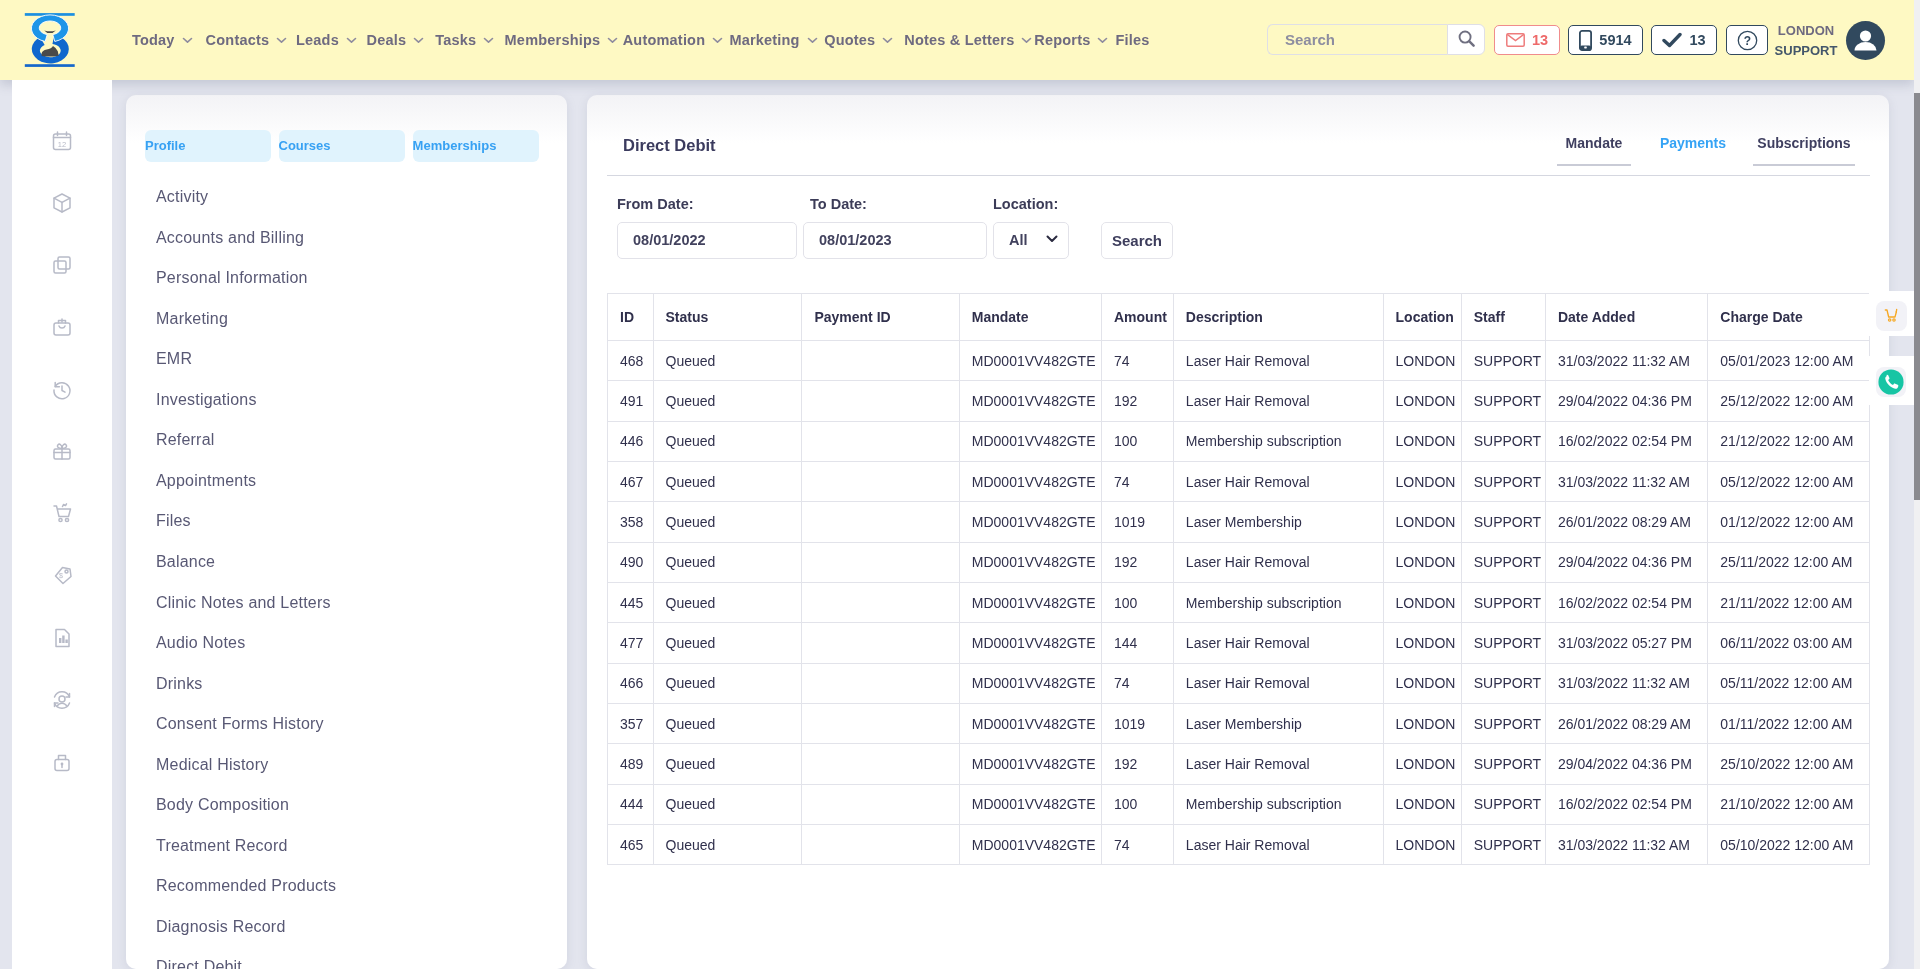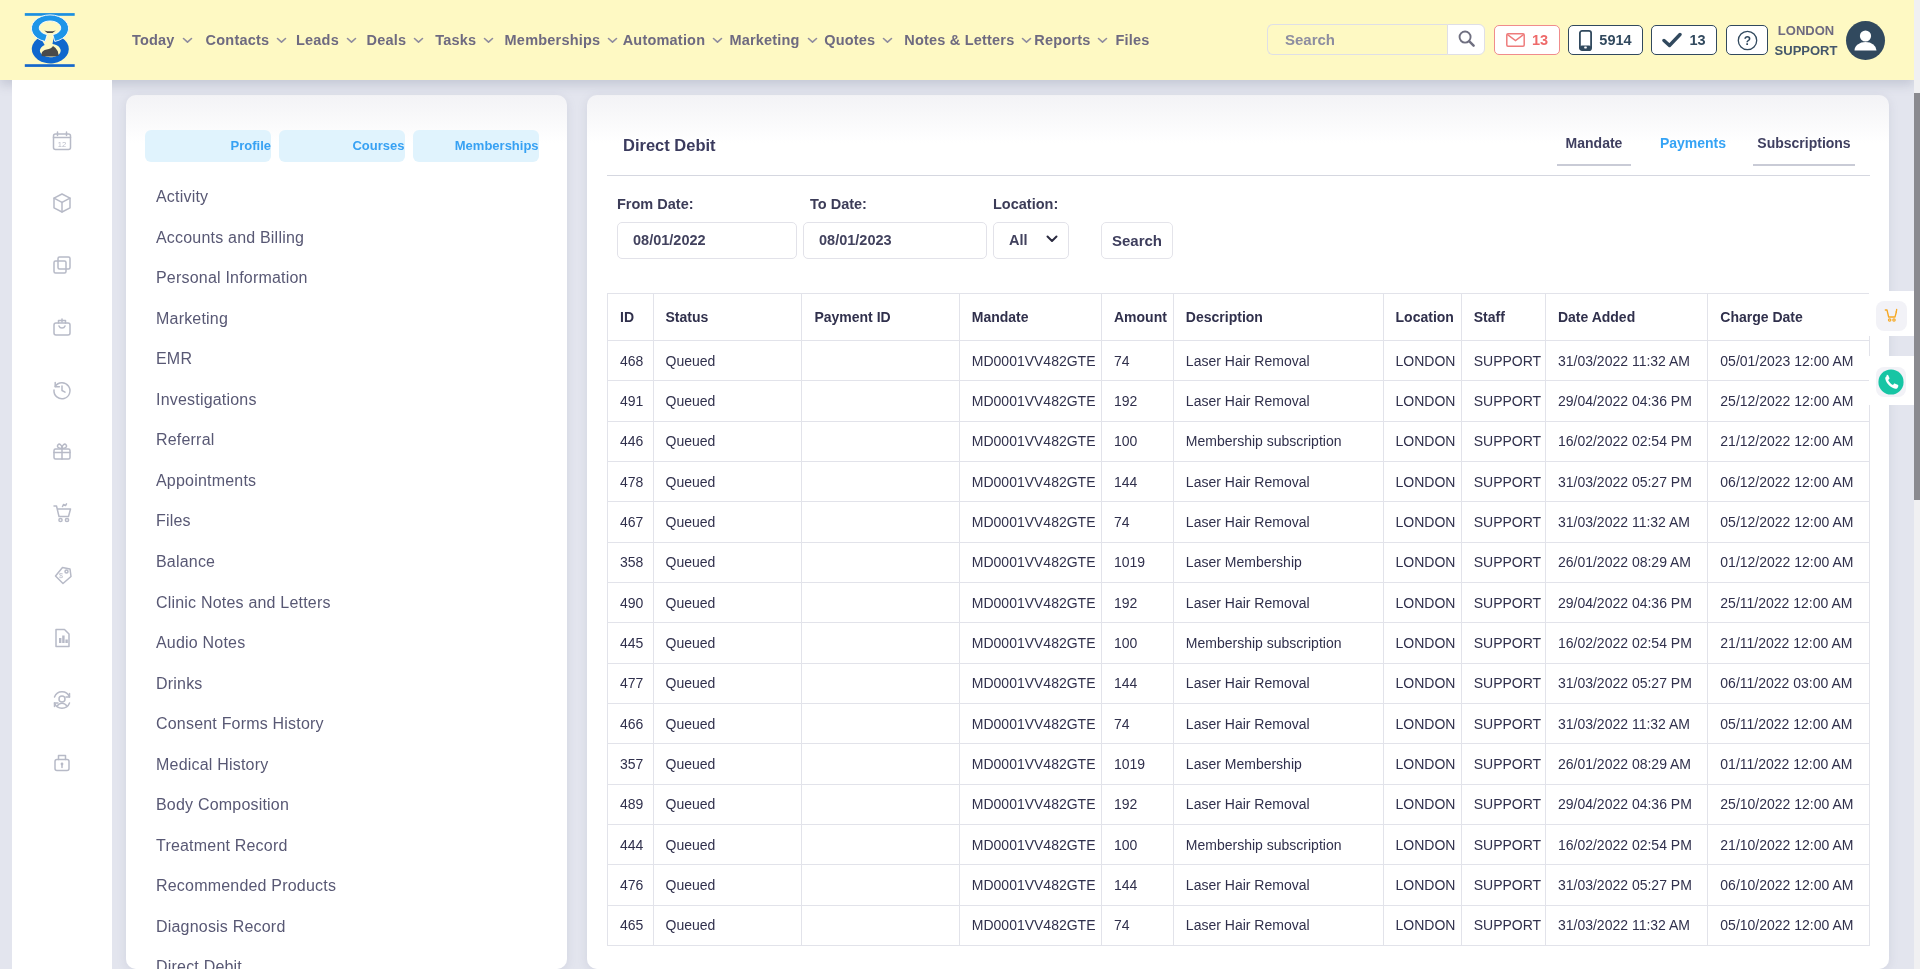--- a/index.html
+++ b/index.html
@@ -16,21 +16,21 @@
 #btn-check{left:1651px;width:66px;border:1.5px solid #31495e;color:#31495e}
 #btn-help{left:1726px;width:42px;border:1.5px solid #31495e;color:#31495e}
 #uname{position:absolute;left:1772px;top:21px;width:68px;text-align:center;font-size:13px;font-weight:bold;line-height:19.5px}
 #uname .l1{color:#6e6a80}#uname .l2{color:#44576b}
 #avatar{position:absolute;left:1846px;top:21px;width:39px;height:39px;border-radius:50%;background:#31495e}
 #sidebar{position:absolute;left:12px;top:80px;width:100px;height:889px;background:#fff;z-index:22}
 .sic{position:absolute;left:38px}
 .card{position:absolute;top:95px;background:linear-gradient(#f3f3f6,#fff 48px);border-radius:10px;box-shadow:0 2px 10px rgba(130,135,160,.18);overflow:hidden}
 #leftcard{left:126px;width:441px;height:874px}
 #maincard{left:587px;width:1302px;height:874px}
-.ltab{position:absolute;top:34.6px;width:126px;height:32px;background:#e0f3fd;border-radius:6px;color:#37a1f3;font-size:13px;font-weight:bold;text-align:right;line-height:32px}
+.ltab{position:absolute;top:34.6px;width:126px;height:32px;background:#e0f3fd;border-radius:6px;color:#37a1f3;font-size:13px;font-weight:bold;text-align:left;line-height:32px}
 .li{position:absolute;left:30px;height:22px;line-height:22px;font-size:16px;letter-spacing:0.2px;color:#585874}
 #ddtitle{position:absolute;left:36px;top:41px;font-size:16.5px;font-weight:bold;color:#3b3b5e}
 .rtab{position:absolute;top:40px;font-size:14px;font-weight:bold;color:#3f3f60;text-align:center}
 .runder{position:absolute;top:69px;height:2px;background:#c9cbd6}
 #hdrline{position:absolute;left:20px;top:80px;width:1263px;height:1px;background:#d5d7e0}
 .flabel{position:absolute;top:101px;font-size:14.5px;color:#3c3c58;font-weight:bold}
 .fbox{position:absolute;top:127px;height:37px;border:1px solid #e2e2e9;border-radius:5px;background:#fff;font-size:14.5px;color:#42425e;font-weight:bold;line-height:35px;padding-left:15px}
 #fsel{}
 #fbtn{position:absolute;top:127px;left:514px;width:72px;height:37px;border:1px solid #e4e4ea;border-radius:5px;background:#fff;font-size:15px;color:#3d3d5c;text-align:center;line-height:35px;font-weight:bold}
 #tbl{position:absolute;left:20px;top:198px;border-collapse:collapse;table-layout:fixed}
@@ -210,32 +210,20 @@
           <td></td>
           <td>MD0001VV482GTE</td>
           <td>100</td>
           <td>Membership subscription</td>
           <td>LONDON</td>
           <td>SUPPORT</td>
           <td>16/02/2022 02:54 PM</td>
           <td>21/12/2022 12:00 AM</td>
         </tr>
 <tr>
-          <td>478</td>
-          <td>Queued</td>
-          <td></td>
-          <td>MD0001VV482GTE</td>
-          <td>144</td>
-          <td>Laser Hair Removal</td>
-          <td>LONDON</td>
-          <td>SUPPORT</td>
-          <td>31/03/2022 05:27 PM</td>
-          <td>06/12/2022 12:00 AM</td>
-        </tr>
-<tr>
           <td>467</td>
           <td>Queued</td>
           <td></td>
           <td>MD0001VV482GTE</td>
           <td>74</td>
           <td>Laser Hair Removal</td>
           <td>LONDON</td>
           <td>SUPPORT</td>
           <td>31/03/2022 11:32 AM</td>
           <td>05/12/2022 12:00 AM</td>
@@ -328,32 +316,20 @@
           <td>444</td>
           <td>Queued</td>
           <td></td>
           <td>MD0001VV482GTE</td>
           <td>100</td>
           <td>Membership subscription</td>
           <td>LONDON</td>
           <td>SUPPORT</td>
           <td>16/02/2022 02:54 PM</td>
           <td>21/10/2022 12:00 AM</td>
-        </tr>
-<tr>
-          <td>476</td>
-          <td>Queued</td>
-          <td></td>
-          <td>MD0001VV482GTE</td>
-          <td>144</td>
-          <td>Laser Hair Removal</td>
-          <td>LONDON</td>
-          <td>SUPPORT</td>
-          <td>31/03/2022 05:27 PM</td>
-          <td>06/10/2022 12:00 AM</td>
         </tr>
 <tr>
           <td>465</td>
           <td>Queued</td>
           <td></td>
           <td>MD0001VV482GTE</td>
           <td>74</td>
           <td>Laser Hair Removal</td>
           <td>LONDON</td>
           <td>SUPPORT</td>

